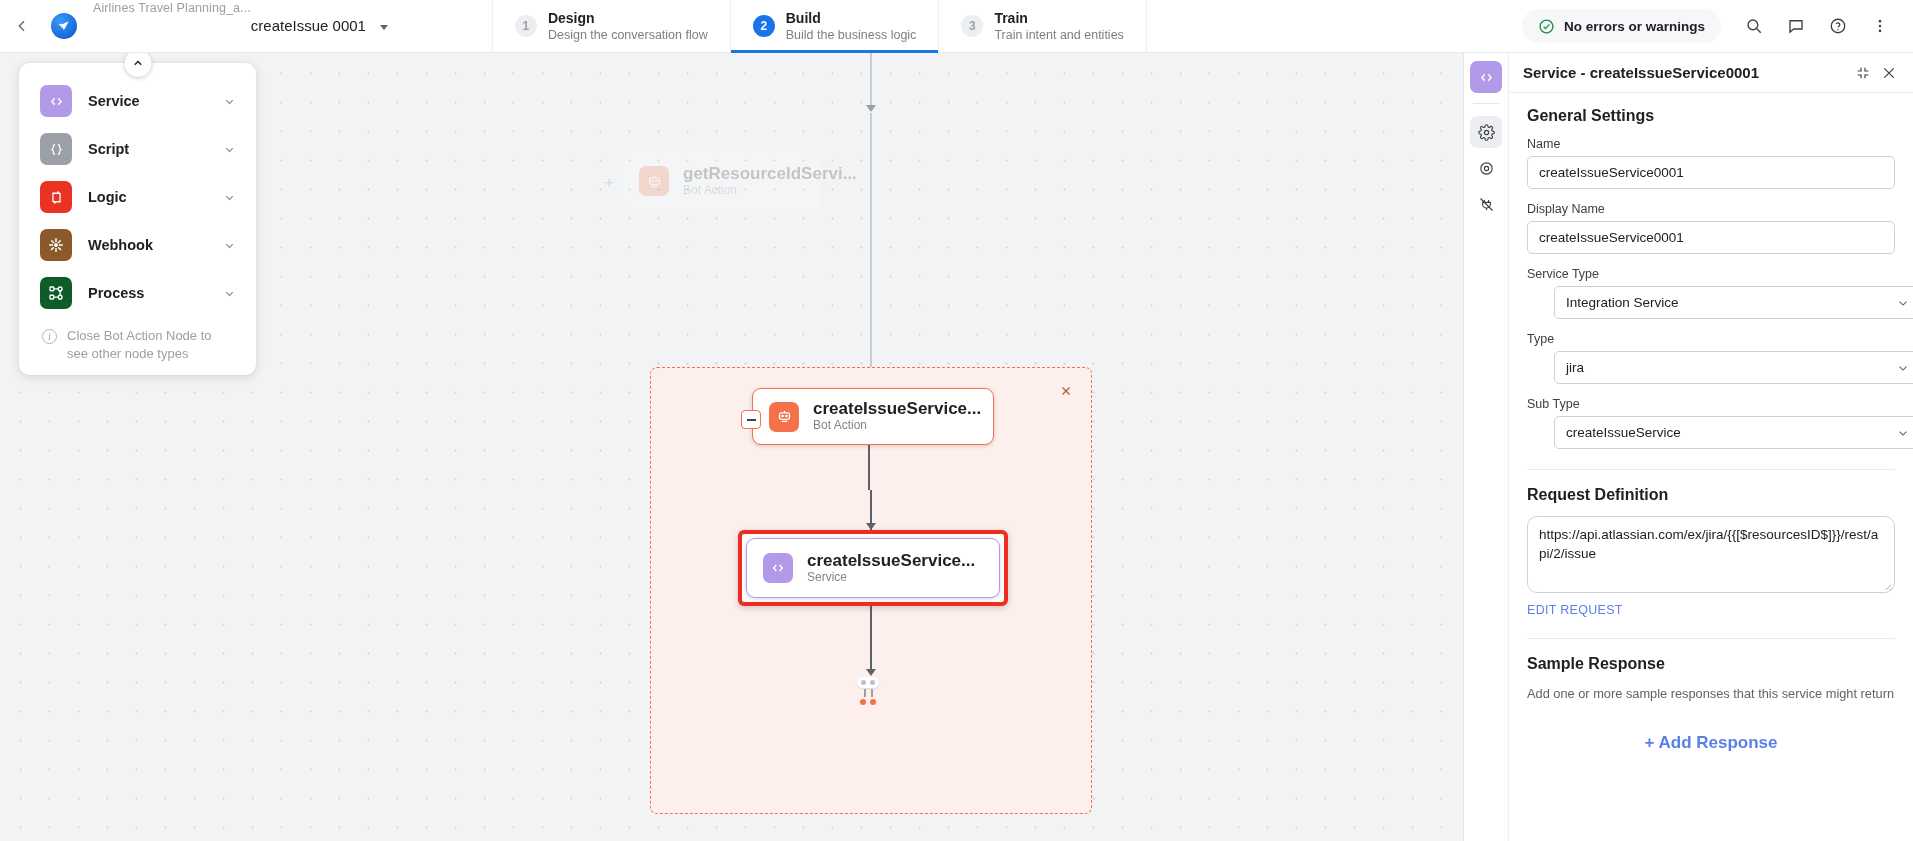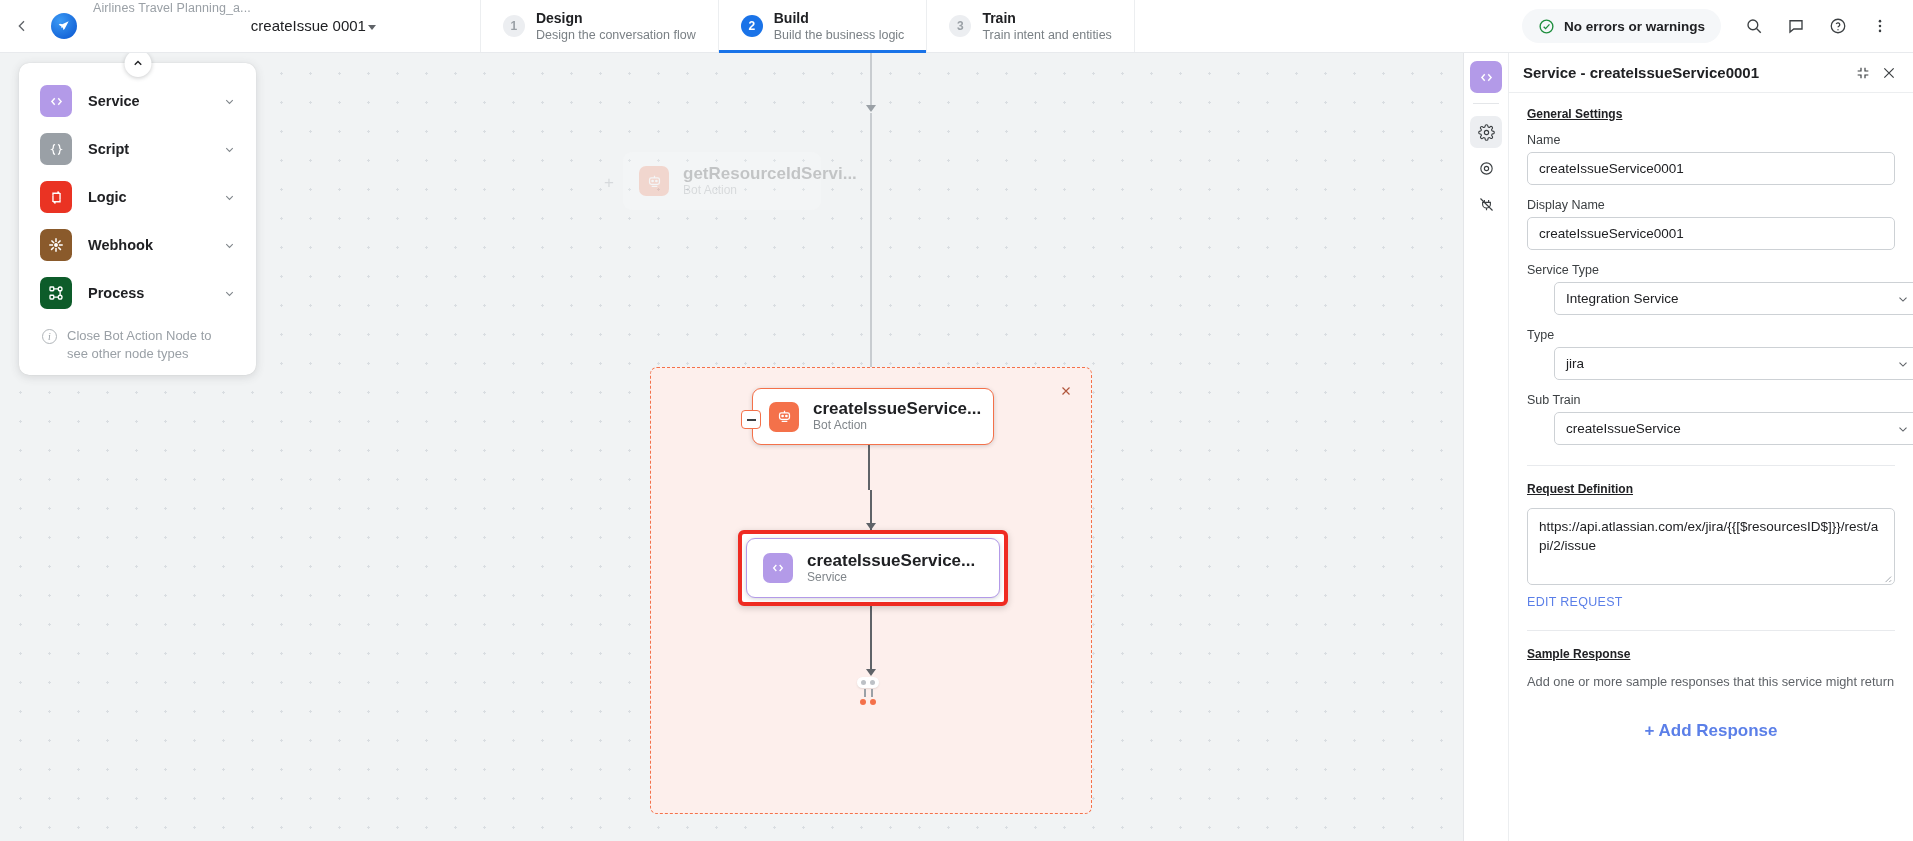--- a/index.html
+++ b/index.html
@@ -36,21 +36,21 @@
   .tb-titles {
     display: flex; flex-direction: row; justify-content: center;
     padding-left: 9px; min-width: 250px;
   }
   .tb-sub {
     font-size: 12.5px; color: #9aa0a6; line-height: 16px;
     letter-spacing: .1px;
   }
   .tb-main {
     font-size: 15px; color: #202124; line-height: 20px;
-    display: flex; align-items: center; gap: 2px;
+    display: flex; align-items: center; gap: 14px;
   }
   .caret-dn {
     width: 0; height: 0; border-left: 4.5px solid transparent;
     border-right: 4.5px solid transparent; border-top: 5px solid #5f6368;
     margin-top: 2px;
   }
 
   .steps { display: flex; align-items: stretch; margin-left: 104px; }
   .step {
     display: flex; align-items: center; gap: 11px;
@@ -262,39 +262,39 @@
     padding: 0 16px 0 14px; gap: 10px;
     border-bottom: 1px solid #eceef0;
   }
   .rhead .rtitle {
     font-size: 15px; font-weight: bold; color: #202124;
     flex: 1; white-space: nowrap; overflow: hidden; text-overflow: ellipsis;
   }
   .rhead .hico { cursor: pointer; color: #3c4043; display: flex; }
 
   .rscroll { flex: 1; overflow-y: auto; padding: 14px 18px 20px 18px; }
-  .sec-title { font-size: 12px; font-weight: bold; color: #202124; margin: 0 0 12px 0; text-decoration: underline; }
+  .sec-title { font-size: 16px; font-weight: bold; color: #202124; margin: 0 0 12px 0; }
   .fld { margin-bottom: 13px; }
   .fld-lbl { font-size: 12.5px; color: #3c4043; margin-bottom: 5px; }
   .inp {
     width: 100%; height: 33px; border: 1px solid #cdd1d5; border-radius: 5px;
     padding: 0 11px; font-size: 13.5px; color: #202124;
     font-family: "Liberation Sans", sans-serif; background: #fff;
     display: flex; align-items: center;
   }
   .sel-box {
     width: 100%; height: 33px; border: 1px solid #cdd1d5; border-radius: 5px;
     padding: 0 11px; font-size: 13.5px; color: #202124;
     display: flex; align-items: center; justify-content: space-between;
     cursor: pointer; background: #fff; margin-left: 27px;
   }
   .sel-box .cv { color: #5f6368; }
   .divider { height: 1px; background: #e8eaed; margin: 20px 0 16px 0; }
   .txtarea {
-    width: 100%; height: 77px; border: 1px solid #cdd1d5; border-radius: 5px;
+    width: 100%; height: 77px; border: 1px solid #cdd1d5; border-radius: 10px;
     padding: 8px 11px; font-size: 13.5px; color: #202124; line-height: 19px;
     word-break: break-all; overflow: hidden; position: relative; background: #fff;
   }
   .resize-grip {
     position: absolute; right: 2px; bottom: 1px; width: 11px; height: 11px;
     color: #9aa0a6; font-size: 10px; line-height: 10px;
   }
   .link-btn {
     display: inline-block; margin-top: 10px;
     font-size: 12.5px; color: #5b7fe8; letter-spacing: .3px; cursor: pointer;
@@ -651,21 +651,21 @@
           <span>jira</span>
           <span class="cv">
             <svg width="14" height="14" viewBox="0 0 24 24" fill="none" stroke="currentColor" stroke-width="1.9">
                 <path d="M6 9.5l6 6 6-6"></path>
               </svg>
           </span>
         </div>
       </div>
 
       <div class="fld">
-        <div class="fld-lbl">Sub Train</div>
+        <div class="fld-lbl">Sub Type</div>
         <div class="sel-box">
           <span>createIssueService</span>
           <span class="cv">
             <svg width="14" height="14" viewBox="0 0 24 24" fill="none" stroke="currentColor" stroke-width="1.9">
                 <path d="M6 9.5l6 6 6-6"></path>
               </svg>
           </span>
         </div>
       </div>
 

